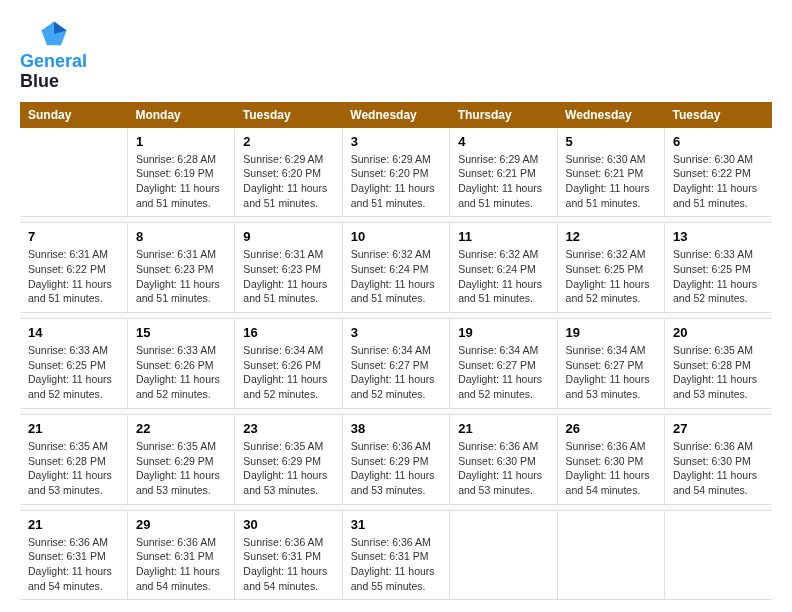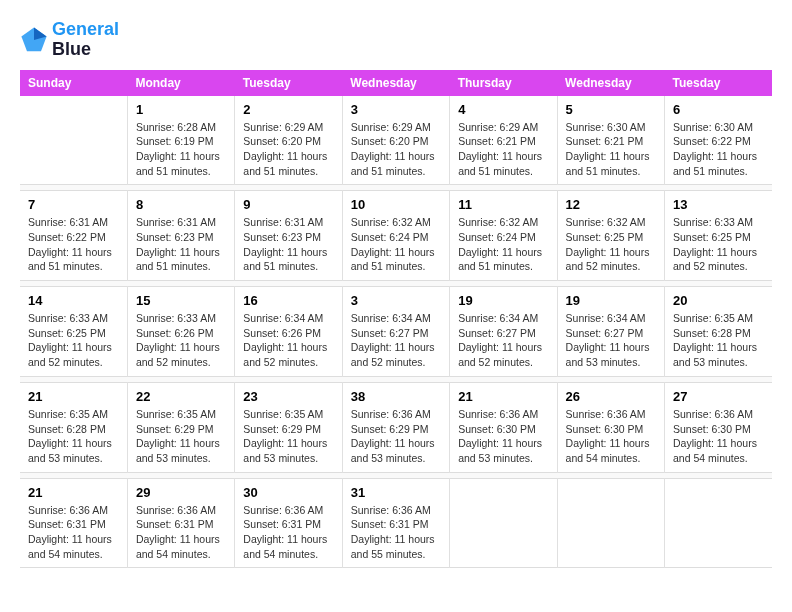--- a/index.html
+++ b/index.html
@@ -13,20 +13,21 @@
     .header {
       display: flex;
       justify-content: space-between;
       align-items: flex-start;
       margin-bottom: 10px;
     }
     .logo {
       display: flex;
       align-items: center;
       gap: 4px;
+      flex-direction: column;
     }
     .logo-text {
       font-size: 18px;
       font-weight: bold;
       color: #1a1a2e;
       line-height: 1.1;
     }
     .logo-text span {
       color: #2196F3;
     }
@@ -45,21 +46,21 @@
     .subtitle {
       font-size: 14px;
       color: #555;
     }
     table {
       width: 100%;
       border-collapse: collapse;
       font-size: 11px;
     }
     thead th {
-      background-color: #d946ef;
+      background-color: #a16207;
       color: #fff;
       padding: 6px 8px;
       text-align: left;
       font-size: 12px;
       font-weight: bold;
     }
     tbody tr {
       border-bottom: 1px solid #ddd;
     }
     tbody tr:nth-child(even) {

